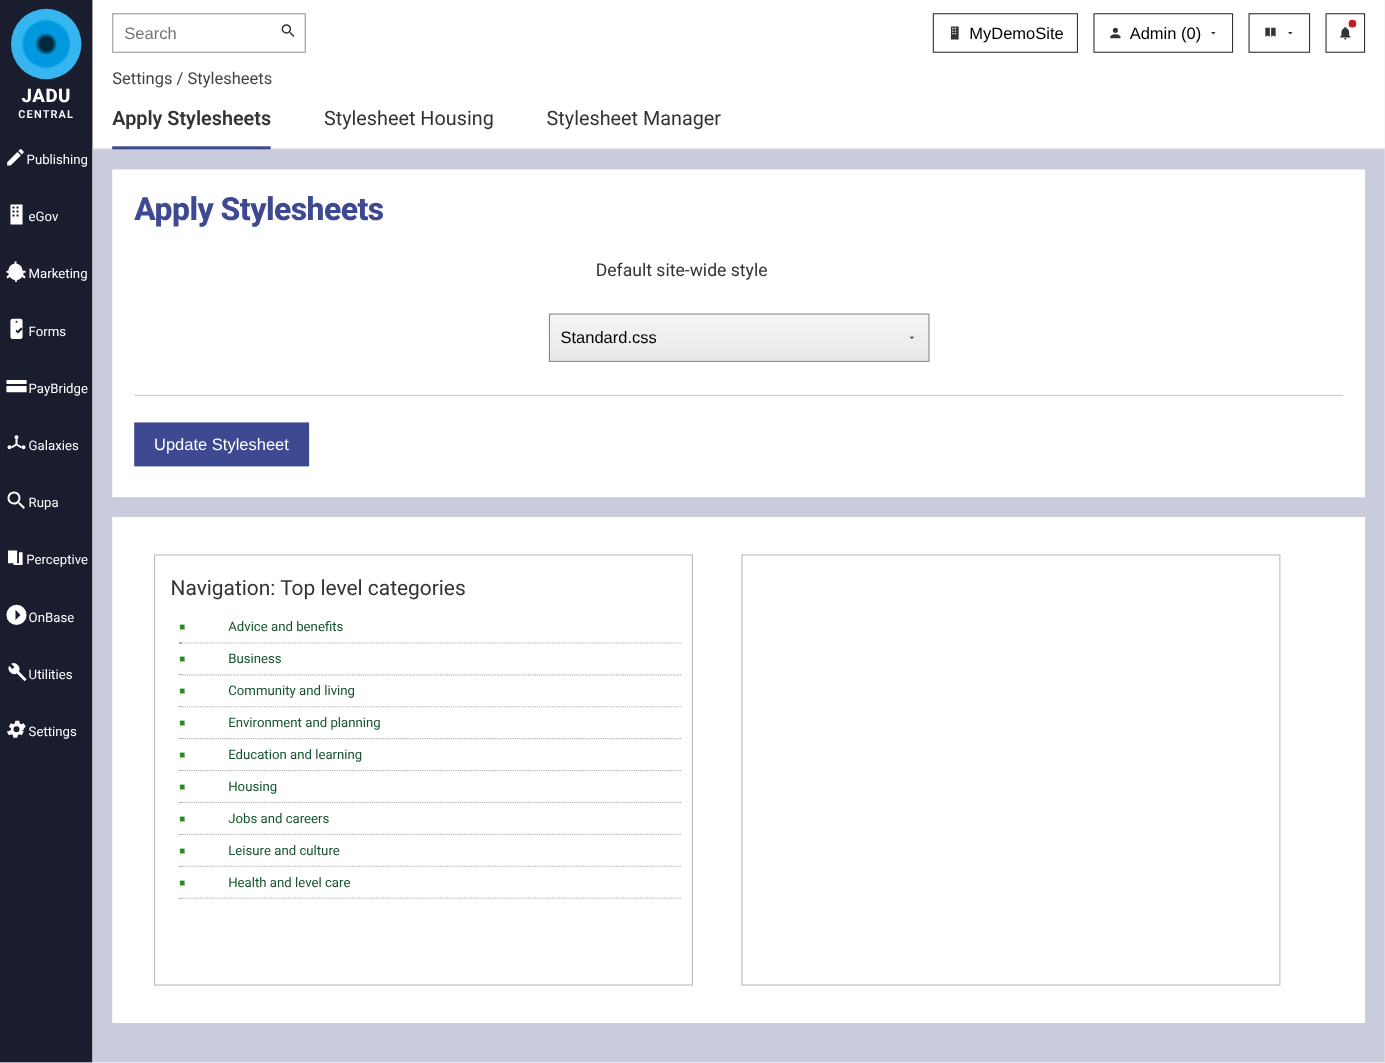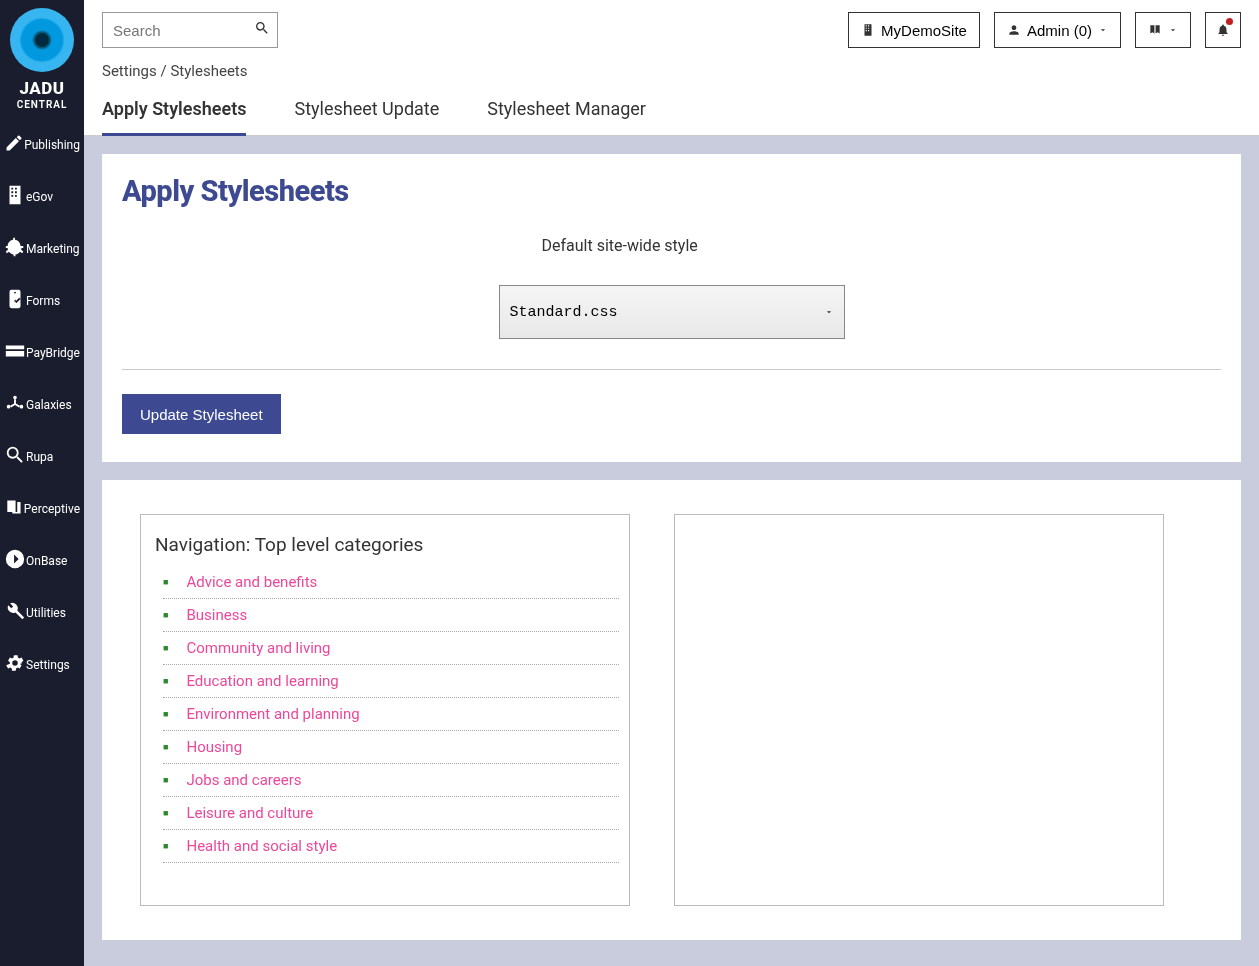--- a/index.html
+++ b/index.html
@@ -34,38 +34,38 @@
 .tabs { display: flex; gap: 48px; padding: 18px 18px 0 18px; border-bottom: 1px solid #ccc; }
 .tab { padding-bottom: 14px; font-size: 18px; color: #333; cursor: pointer; }
 .tab.active { font-weight: 600; border-bottom: 3px solid #3d4a91; margin-bottom: -1px; }
 
 .scaffold { background: #c9ccdd; padding: 18px; flex: 1; overflow: auto; }
 .panel { background: #fff; padding: 20px 20px 28px 20px; margin-bottom: 18px; }
 .panel h1 { color: #3d4a91; font-size: 29px; font-weight: 800; letter-spacing: -0.5px; margin-bottom: 28px; }
 .form-row { display: flex; align-items: center; gap: 30px; margin-bottom: 30px; flex-direction: column; }
 .form-row label { width: 260px; font-size: 16px; color: #333; }
 .select-wrap { position: relative; width: 346px; }
-.select-wrap select { width: 100%; height: 54px; border: 1px solid #888; background: linear-gradient(#f5f5f5,#e8e8e8); padding: 0 36px 0 10px; font-size: 15px; appearance: none; font-family: Liberation Mono, monospace; }
+.select-wrap select { width: 100%; height: 44px; border: 1px solid #888; background: linear-gradient(#f5f5f5,#e8e8e8); padding: 0 36px 0 10px; font-size: 15px; appearance: none; }
 .select-wrap .sel-caret { position: absolute; right: 6px; top: 50%; transform: translateY(-50%); pointer-events: none; width: 20px; display: flex; justify-content: center; }
 .select-wrap .sel-caret svg { width: 10px; height: 10px; fill: #333; }
 .hr { border: 0; border-top: 1px solid #ccc; margin: 0 0 24px 0; }
 .btn-primary { background: #3d4a91; color: #fff; border: 0; height: 40px; padding: 0 18px; font-size: 15px; cursor: pointer; }
 
 .preview-panel { padding: 34px 38px; }
 .two-col { display: flex; gap: 44px; }
 .nav-box { border: 1px solid #bbb; width: 490px; height: 392px; position: relative; overflow: hidden; display: flex; flex-direction: column; }
 .nav-box.empty { width: 490px; }
 .nav-box-title { font-size: 19px; color: #333; padding: 18px 14px 10px 14px; }
 .nav-list { flex: 1; overflow: auto; padding: 0 10px 10px 22px; }
 .nav-list::-webkit-scrollbar { width: 12px; }
 .nav-list::-webkit-scrollbar-track { background: #eee; }
 .nav-list::-webkit-scrollbar-thumb { background: #b5b5b5; border-radius: 6px; }
 .nav-list li { list-style: none; padding: 7px 0; border-bottom: 1px dotted #aaa; display: flex; align-items: center; gap: 18px; }
 .nav-list li::before { content: '■'; color: #2a8a2a; font-size: 9px; }
-.nav-list a { color: #ec4899; text-decoration: none; font-size: 15px; }
+.nav-list a { color: #14532d; text-decoration: none; font-size: 12px; margin-left: 21px; }
 </style>
 </head>
 <body>
 
 <div class="layout">
   <aside class="sidebar">
     <div class="logo-circle"></div>
     <div class="logo-text">JADU</div>
     <div class="logo-sub">CENTRAL</div>
     <div class="nav-items" id="nav-items">
@@ -181,21 +181,21 @@
     </div>
 
     <div class="breadcrumb">
       <a href="#">Settings</a>
       <span> / </span>
       <span>Stylesheets</span>
     </div>
 
     <div class="tabs" id="tabs-container">
         <div class="tab active">Apply Stylesheets</div>
-        <div class="tab">Stylesheet Update</div>
+        <div class="tab">Stylesheet Housing</div>
         <div class="tab">Stylesheet Manager</div>
       </div>
 
     <div class="scaffold">
       <div class="panel">
         <h1>Apply Stylesheets</h1>
         <div class="form-row">
           <label>Default site-wide style</label>
           <div class="select-wrap">
             <select>
@@ -220,36 +220,36 @@
                 <li>
                   <a href="#">Advice and benefits</a>
                 </li>
                 <li>
                   <a href="#">Business</a>
                 </li>
                 <li>
                   <a href="#">Community and living</a>
                 </li>
                 <li>
+                  <a href="#">Environment and planning</a>
+                </li>
+                <li>
                   <a href="#">Education and learning</a>
                 </li>
                 <li>
-                  <a href="#">Environment and planning</a>
-                </li>
-                <li>
                   <a href="#">Housing</a>
                 </li>
                 <li>
                   <a href="#">Jobs and careers</a>
                 </li>
                 <li>
                   <a href="#">Leisure and culture</a>
                 </li>
                 <li>
-                  <a href="#">Health and social style</a>
+                  <a href="#">Health and level care</a>
                 </li>
               </ul>
           </div>
           <div class="nav-box empty"></div>
         </div>
       </div>
     </div>
   </div>
 </div>
 

